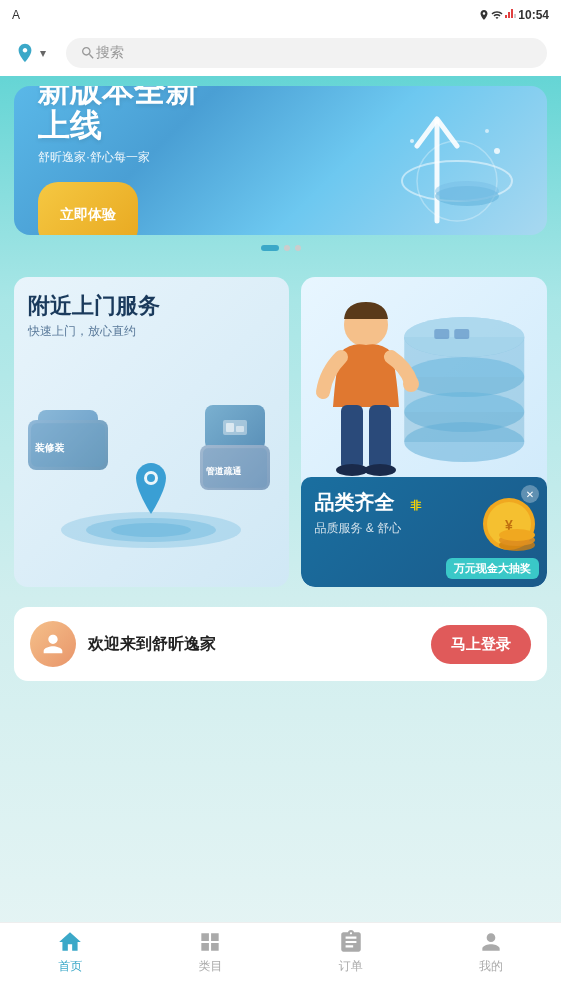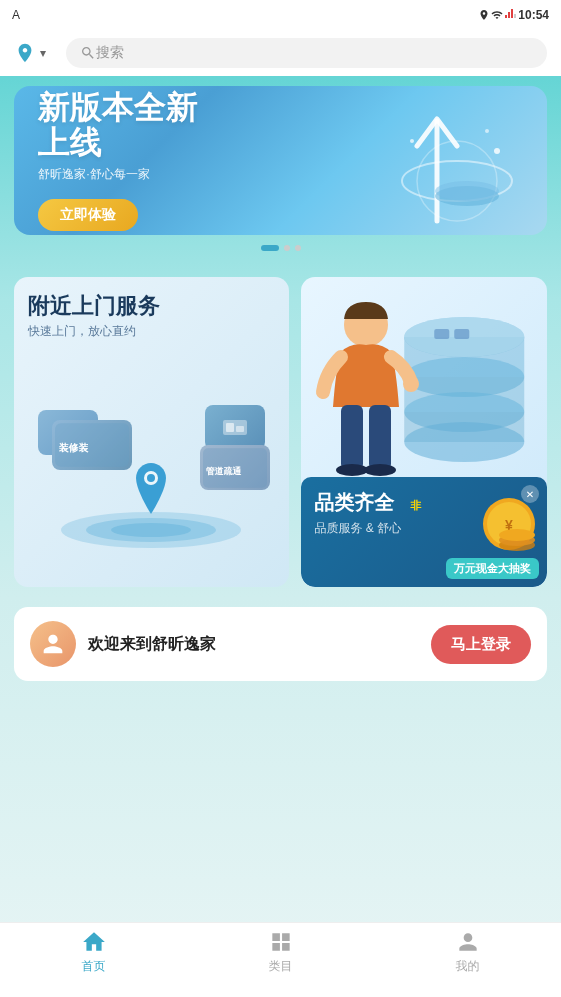--- a/index.html
+++ b/index.html
@@ -92,21 +92,21 @@
     }
     .banner-subtitle {
       font-size: 12px;
       color: rgba(255,255,255,0.9);
       margin-top: 6px;
     }
     .banner-btn {
       margin-top: 16px;
       background: linear-gradient(135deg, #f5c842, #e8a820);
       border-radius: 20px;
-      padding: 7px 22px;
+      padding: 24px 22px;
       display: inline-block;
       color: #fff;
       font-size: 14px;
       font-weight: 600;
       cursor: pointer;
     }
     
     .arrow-graphic {
       position: absolute;
       right: 30px;
@@ -434,21 +434,21 @@
       </div>
 
       <div class="thumb-float thumb2">
         <svg width="30" height="25" viewBox="0 0 30 25">
           <rect x="3" y="5" width="24" height="15" rx="2" fill="rgba(255,255,255,0.4)"></rect>
           <rect x="6" y="8" width="8" height="9" rx="1" fill="rgba(255,255,255,0.6)"></rect>
           <rect x="16" y="11" width="8" height="6" rx="1" fill="rgba(255,255,255,0.5)"></rect>
         </svg>
       </div>
 
-      <div class="thumb-float thumb3" style="width:80px; height:50px; border-radius:8px; padding:3px;margin-left:24px;">
+      <div class="thumb-float thumb3" style="width:80px; height:50px; border-radius:8px; padding:3px;">
         <svg width="75" height="44" viewBox="0 0 75 44">
           <rect width="75" height="44" rx="6" fill="rgba(100,160,200,0.3)"></rect>
           <text x="4" y="28" font-size="10" fill="#fff" font-weight="600">装修装</text>
         </svg>
       </div>
 
       <div class="thumb-float thumb4" style="width:70px; height:45px; border-radius:8px; padding:3px;">
         <svg width="65" height="40" viewBox="0 0 65 40">
           <rect width="65" height="40" rx="5" fill="rgba(100,150,190,0.3)"></rect>
           <text x="3" y="26" font-size="9" fill="#fff" font-weight="600">管道疏通</text>
@@ -564,20 +564,26 @@
     <span class="nav-label active">首页</span>
   </div>
 
   <div class="nav-item">
     <svg width="26" height="26" viewBox="0 0 24 24" fill="#aaa">
       <path d="M4 4h7v7H4zm9 0h7v7h-7zM4 13h7v7H4zm9 0h7v7h-7z"></path>
     </svg>
     <span class="nav-label">类目</span>
   </div>
 
+  <div class="nav-item">
+    <svg width="26" height="26" viewBox="0 0 24 24" fill="#aaa">
+      <path d="M19 3h-4.18C14.4 1.84 13.3 1 12 1c-1.3 0-2.4.84-2.82 2H5c-1.1 0-2 .9-2 2v14c0 1.1.9 2 2 2h14c1.1 0 2-.9 2-2V5c0-1.1-.9-2-2-2zm-7 0c.55 0 1 .45 1 1s-.45 1-1 1-1-.45-1-1 .45-1 1-1zm2 14H7v-2h7v2zm3-4H7v-2h10v2zm0-4H7V7h10v2z"></path>
+    </svg>
+    <span class="nav-label">订单</span>
+  </div>
 
   <div class="nav-item">
     <svg width="26" height="26" viewBox="0 0 24 24" fill="#aaa">
       <path d="M12 12c2.21 0 4-1.79 4-4s-1.79-4-4-4-4 1.79-4 4 1.79 4 4 4zm0 2c-2.67 0-8 1.34-8 4v2h16v-2c0-2.66-5.33-4-8-4z"></path>
     </svg>
     <span class="nav-label">我的</span>
   </div>
 
 </div>
 

